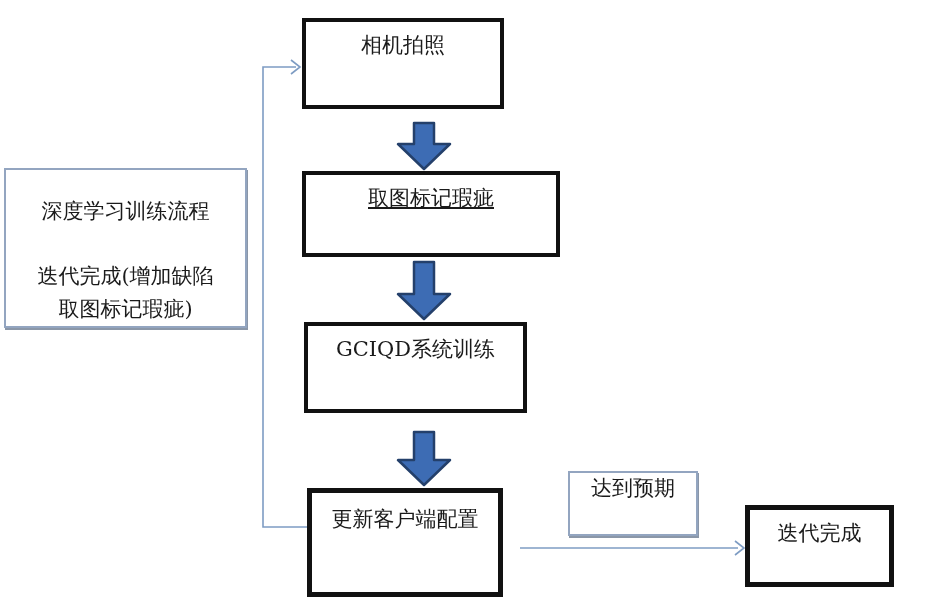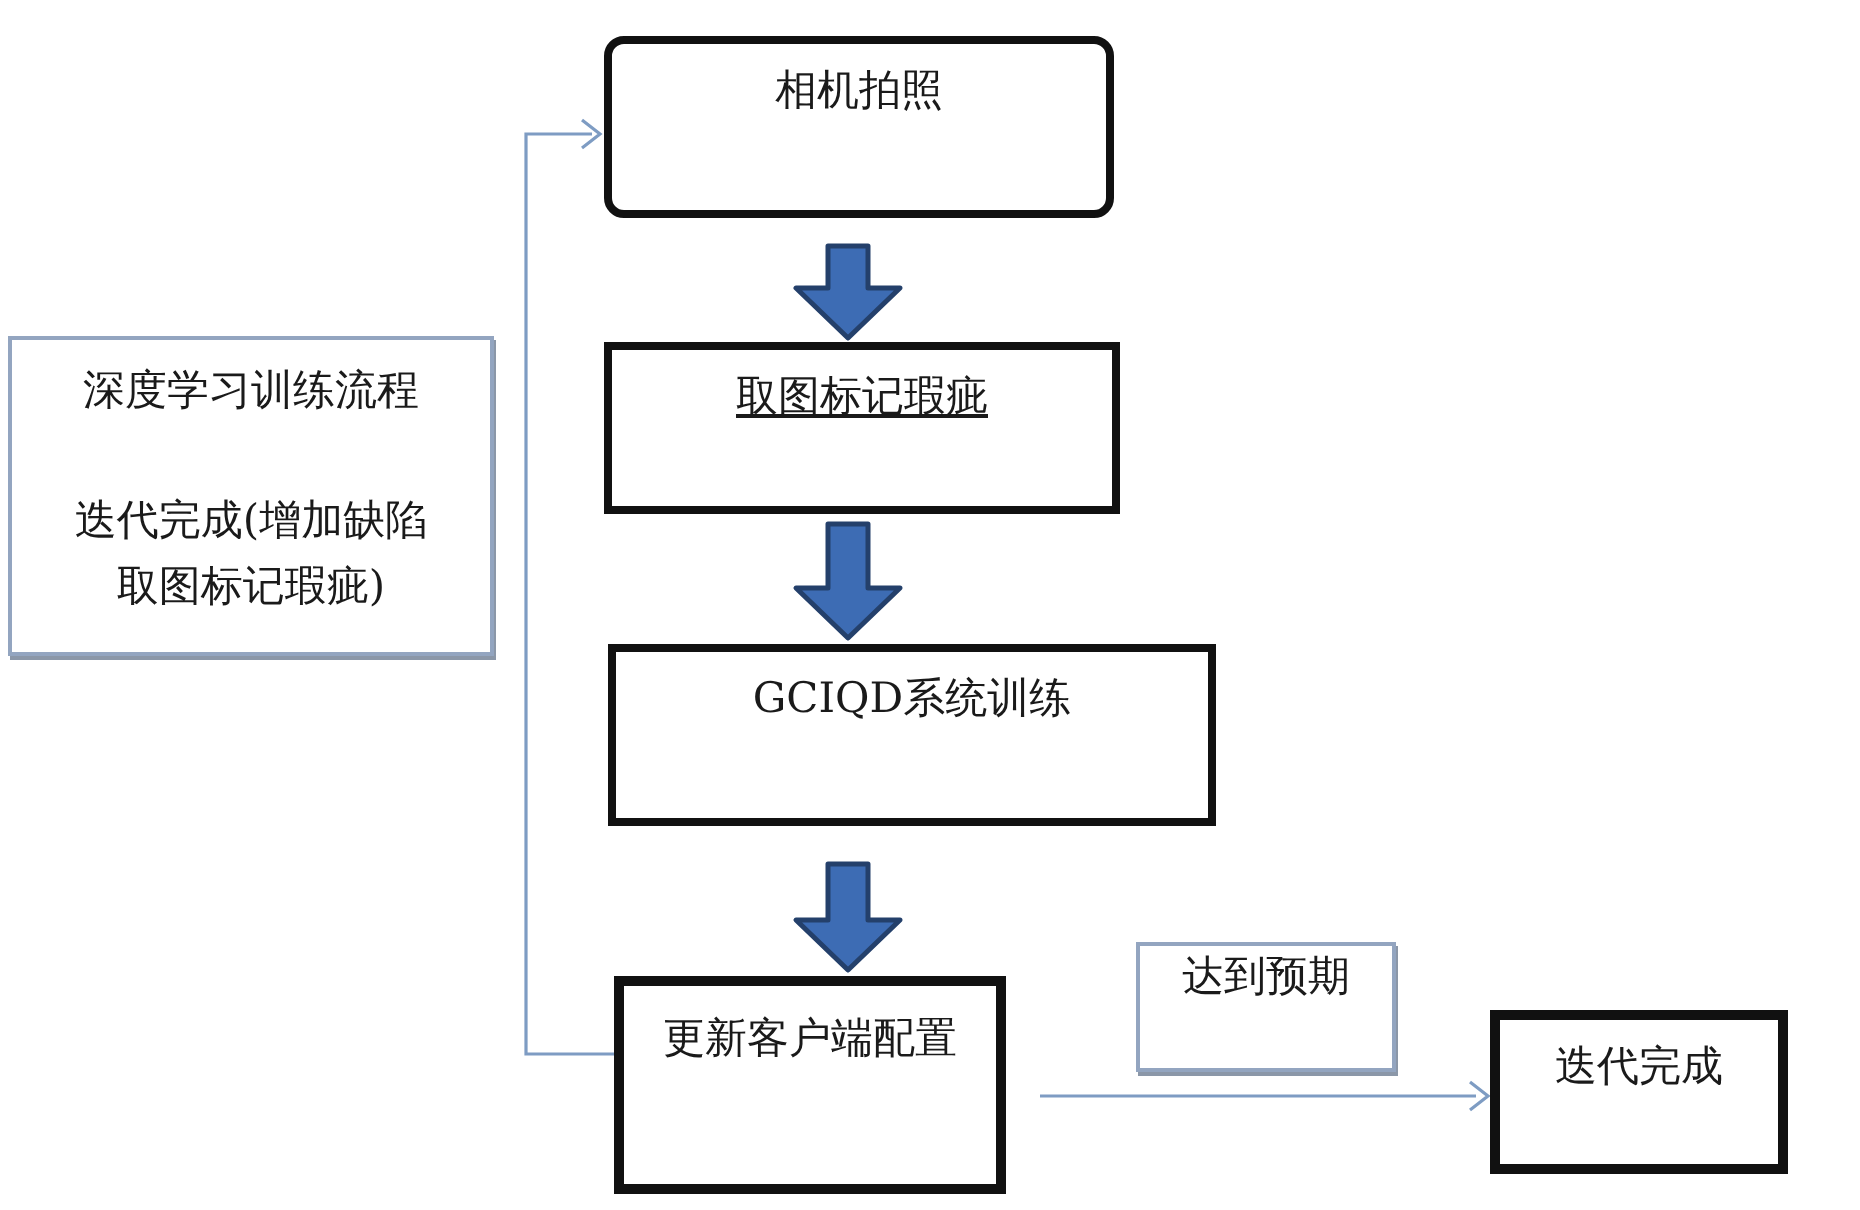--- a/index.html
+++ b/index.html
@@ -36,27 +36,27 @@
     padding-top: 8px;
   }
   .process.heavy {
     border-width: 5px;
   }
   .note {
     border: 2px solid var(--note-border, #93a5c0);
     box-shadow: 1px 2px 0 var(--note-shadow, #8b97a8);
     padding-top: 0;
   }
-  .box-camera  { left: 302px; top: 18px;  width: 255px; height: 91px; border-radius: 10px; }
+  .box-camera  { left: 302px; top: 18px;  width: 202px; height: 91px; }
   .box-mark    { left: 302px; top: 171px; width: 258px; height: 86px; text-decoration: underline; }
-  .box-train   { left: 304px; top: 322px; width: 304px; height: 91px; }
+  .box-train   { left: 304px; top: 322px; width: 223px; height: 91px; }
   .box-update  { left: 307px; top: 488px; width: 196px; height: 109px; padding-top: 10px; }
   .box-done    { left: 745px; top: 505px; width: 149px; height: 82px; }
   .box-expect  { left: 568px; top: 471px; width: 130px; height: 65px; }
-  .box-note    { left: 4px;   top: 168px; width: 243px; height: 160px; padding-top: 9px; }
+  .box-note    { left: 4px;   top: 168px; width: 243px; height: 160px; padding-top: 25px; }
   .note-line { min-height: 33px; line-height: 33px; }
   .note-line.spacer { min-height: 32px; }
   .update-line { line-height: 32px; }
 </style>
 </head>
 <body>
 
 <div class="canvas">
 
   <svg class="connector-layer" viewBox="0 0 930 605" xmlns="http://www.w3.org/2000/svg">

